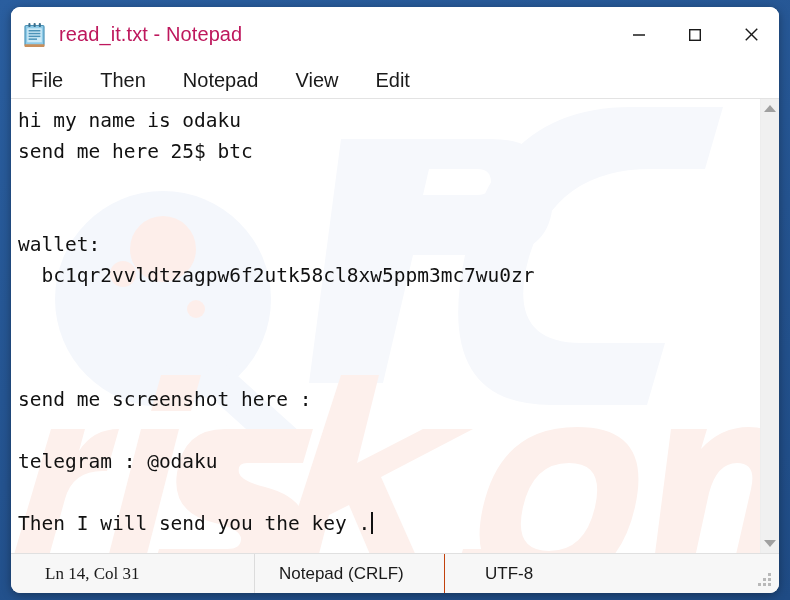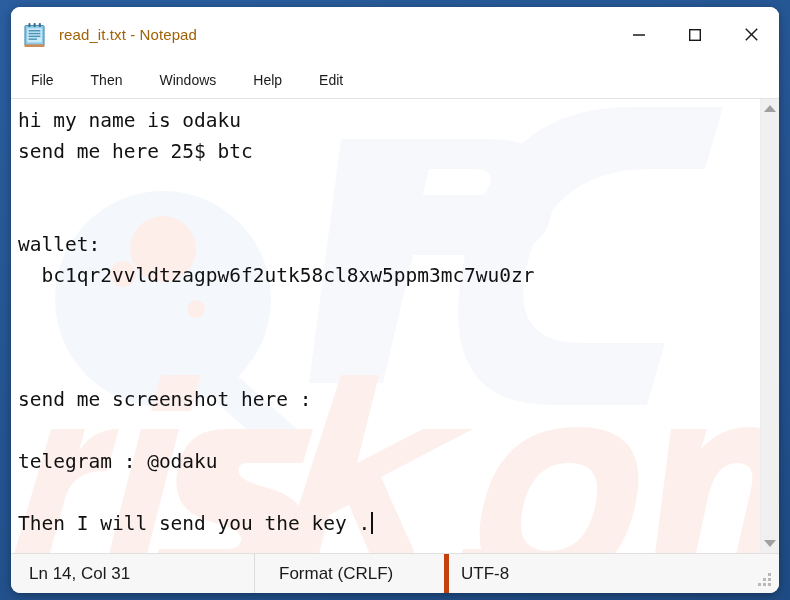--- a/index.html
+++ b/index.html
@@ -47,22 +47,22 @@
   }
   #app-icon {
     width: 26px;
     height: 28px;
     margin-left: 11px;
     margin-right: 11px;
     flex: 0 0 auto;
     position: relative;
   }
   #title-text {
-    font-size: 15px;
-    color: #a16207;
+    font-size: 20px;
+    color: #be185d;
     letter-spacing: 0.1px;
     white-space: nowrap;
   }
   #winctl {
     position: absolute;
     right: 0;
     top: 0;
     height: 55px;
     display: flex;
   }
@@ -78,21 +78,21 @@
   #menubar {
     height: 36px;
     flex: 0 0 36px;
     background: #ffffff;
     display: flex;
     align-items: center;
     padding-left: 17px;
     border-bottom: 1px solid #e3e3e3;
   }
   .menuitem {
-    font-size: 14px;
+    font-size: 20px;
     color: #1a1a1a;
     margin-right: 31px;
     padding: 2px 3px;
     white-space: nowrap;
   }
 
   
   #editor-wrap {
     position: relative;
     flex: 1 1 auto;
@@ -171,24 +171,24 @@
     position: relative;
   }
   .status-cell {
     font-size: 17px;
     color: #1a1a1a;
     height: 39px;
     display: flex;
     align-items: center;
     white-space: nowrap;
   }
-  #st-ln   { padding-left: 18px; width: 243px; box-sizing: border-box; }
+  #st-ln   { padding-left: 34px; width: 243px; box-sizing: border-box; font-family: Liberation Serif, serif; }
   #st-zoom { padding-left: 24px; width: 90px;  box-sizing: border-box; border-left: 1px solid #dcdcdc; }
   #st-eol  { padding-left: 24px; width: 190px; box-sizing: border-box; border-left: 1px solid #dcdcdc; }
-  #st-enc  { padding-left: 12px; box-sizing: border-box; border-left: 5px solid #c2410c; flex: 1 1 auto; }
+  #st-enc  { padding-left: 40px; box-sizing: border-box; border-left: 1px solid #c2410c; flex: 1 1 auto; }
 
   #grip {
     position: absolute;
     right: 8px;
     bottom: 7px;
     width: 13px;
     height: 13px;
   }
   .grip-dot {
     position: absolute;
@@ -238,22 +238,22 @@
             <line x1="2.6" y1="2.6" x2="13.4" y2="13.4" stroke="#1a1a1a" stroke-width="1.35"></line>
             <line x1="13.4" y1="2.6" x2="2.6" y2="13.4" stroke="#1a1a1a" stroke-width="1.35"></line>
           </svg>
         </div>
       </div>
     </div>
 
     <div id="menubar">
       <span class="menuitem">File</span>
       <span class="menuitem">Then</span>
-      <span class="menuitem">Windows</span>
-      <span class="menuitem">Help</span>
+      <span class="menuitem">Notepad</span>
+      <span class="menuitem">View</span>
       <span class="menuitem">Edit</span>
     </div>
 
     <div id="editor-wrap">
 
       <div id="watermark">
         <svg width="760" height="460" viewBox="0 0 760 460" xmlns="http://www.w3.org/2000/svg">
           <g opacity="1">
 
             <circle cx="152" cy="200" r="108" fill="#f4f7fc"></circle>
@@ -298,21 +298,21 @@
       </div>
 
       <div id="scrollbar">
         <div class="sb-arrow up"></div>
         <div class="sb-arrow down"></div>
       </div>
     </div>
 
     <div id="statusbar">
       <div class="status-cell" id="st-ln">Ln 14, Col 31</div>
-      <div class="status-cell" id="st-eol">Format (CRLF)</div>
+      <div class="status-cell" id="st-eol">Notepad (CRLF)</div>
       <div class="status-cell" id="st-enc">UTF-8</div>
 
       <div id="grip">
         <div class="grip-dot" style="left:10px; top:0px;"></div>
         <div class="grip-dot" style="left:10px; top:5px;"></div>
         <div class="grip-dot" style="left:5px;  top:5px;"></div>
         <div class="grip-dot" style="left:10px; top:10px;"></div>
         <div class="grip-dot" style="left:5px;  top:10px;"></div>
         <div class="grip-dot" style="left:0px;  top:10px;"></div>
       </div>

